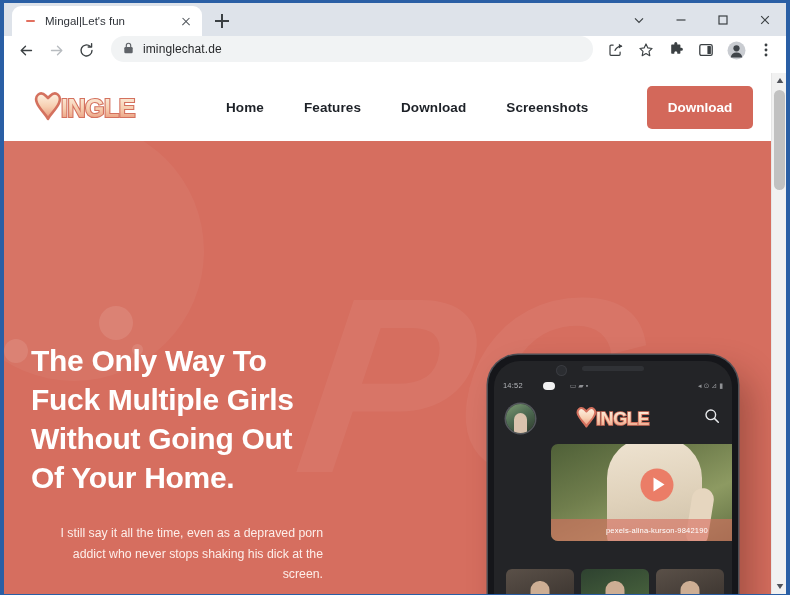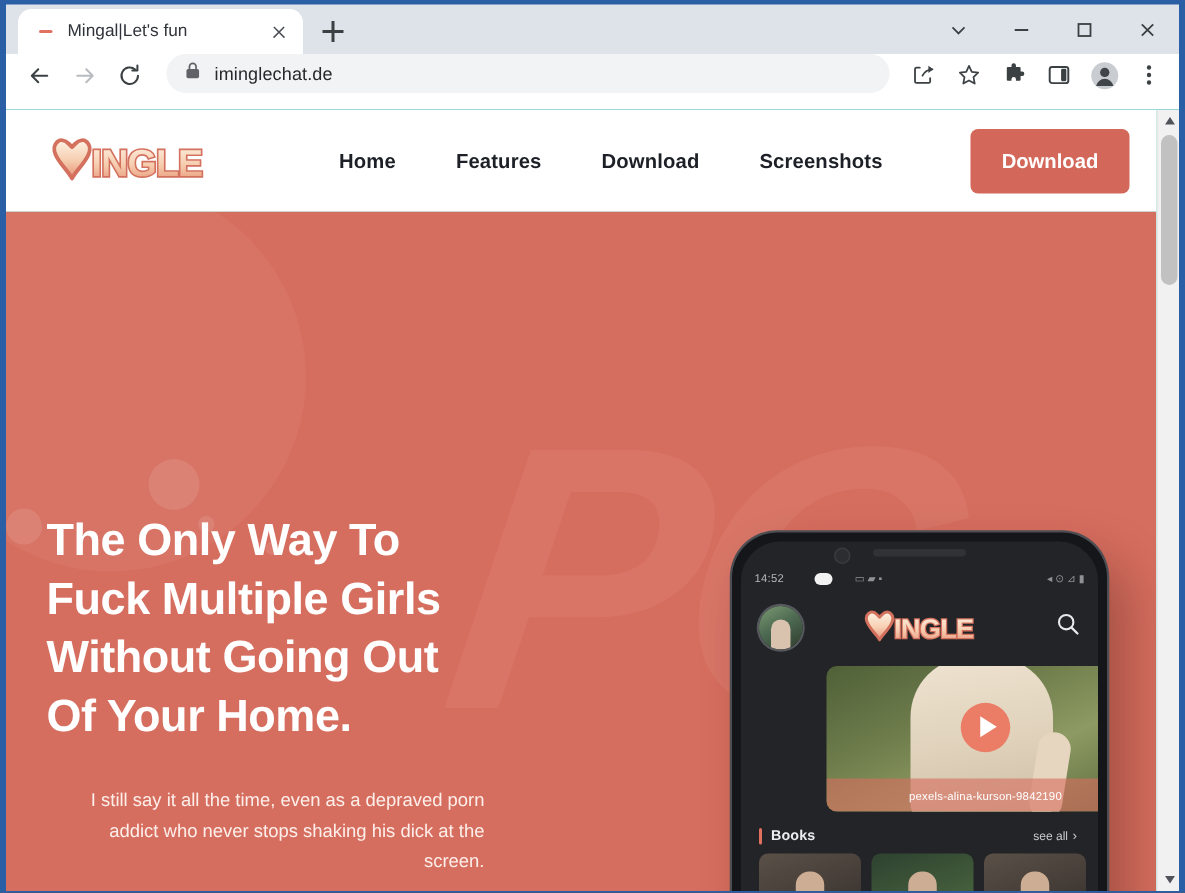--- a/index.html
+++ b/index.html
@@ -583,28 +583,20 @@
               </div>
             </div>
 
             <div id="video-card">
               <div id="video-subject"></div>
               <div id="video-arm"></div>
               <div id="play-btn"></div>
               <div id="video-caption">pexels-alina-kurson-9842190</div>
             </div>
 
-            <div class="section-row" id="books-row">
-              <span class="section-bar"></span>
-              <span class="section-title">Books</span>
-              <span class="section-seeall">
-                <span>see all</span>
-                <span class="chev">›</span>
-              </span>
-            </div>
 
             <div id="books-strip">
               <div class="bookcard bc1">
                 <div class="bc-head"></div>
 
               </div>
               <div class="bookcard bc2">
                 <div class="bc-head"></div>
 
               </div>

